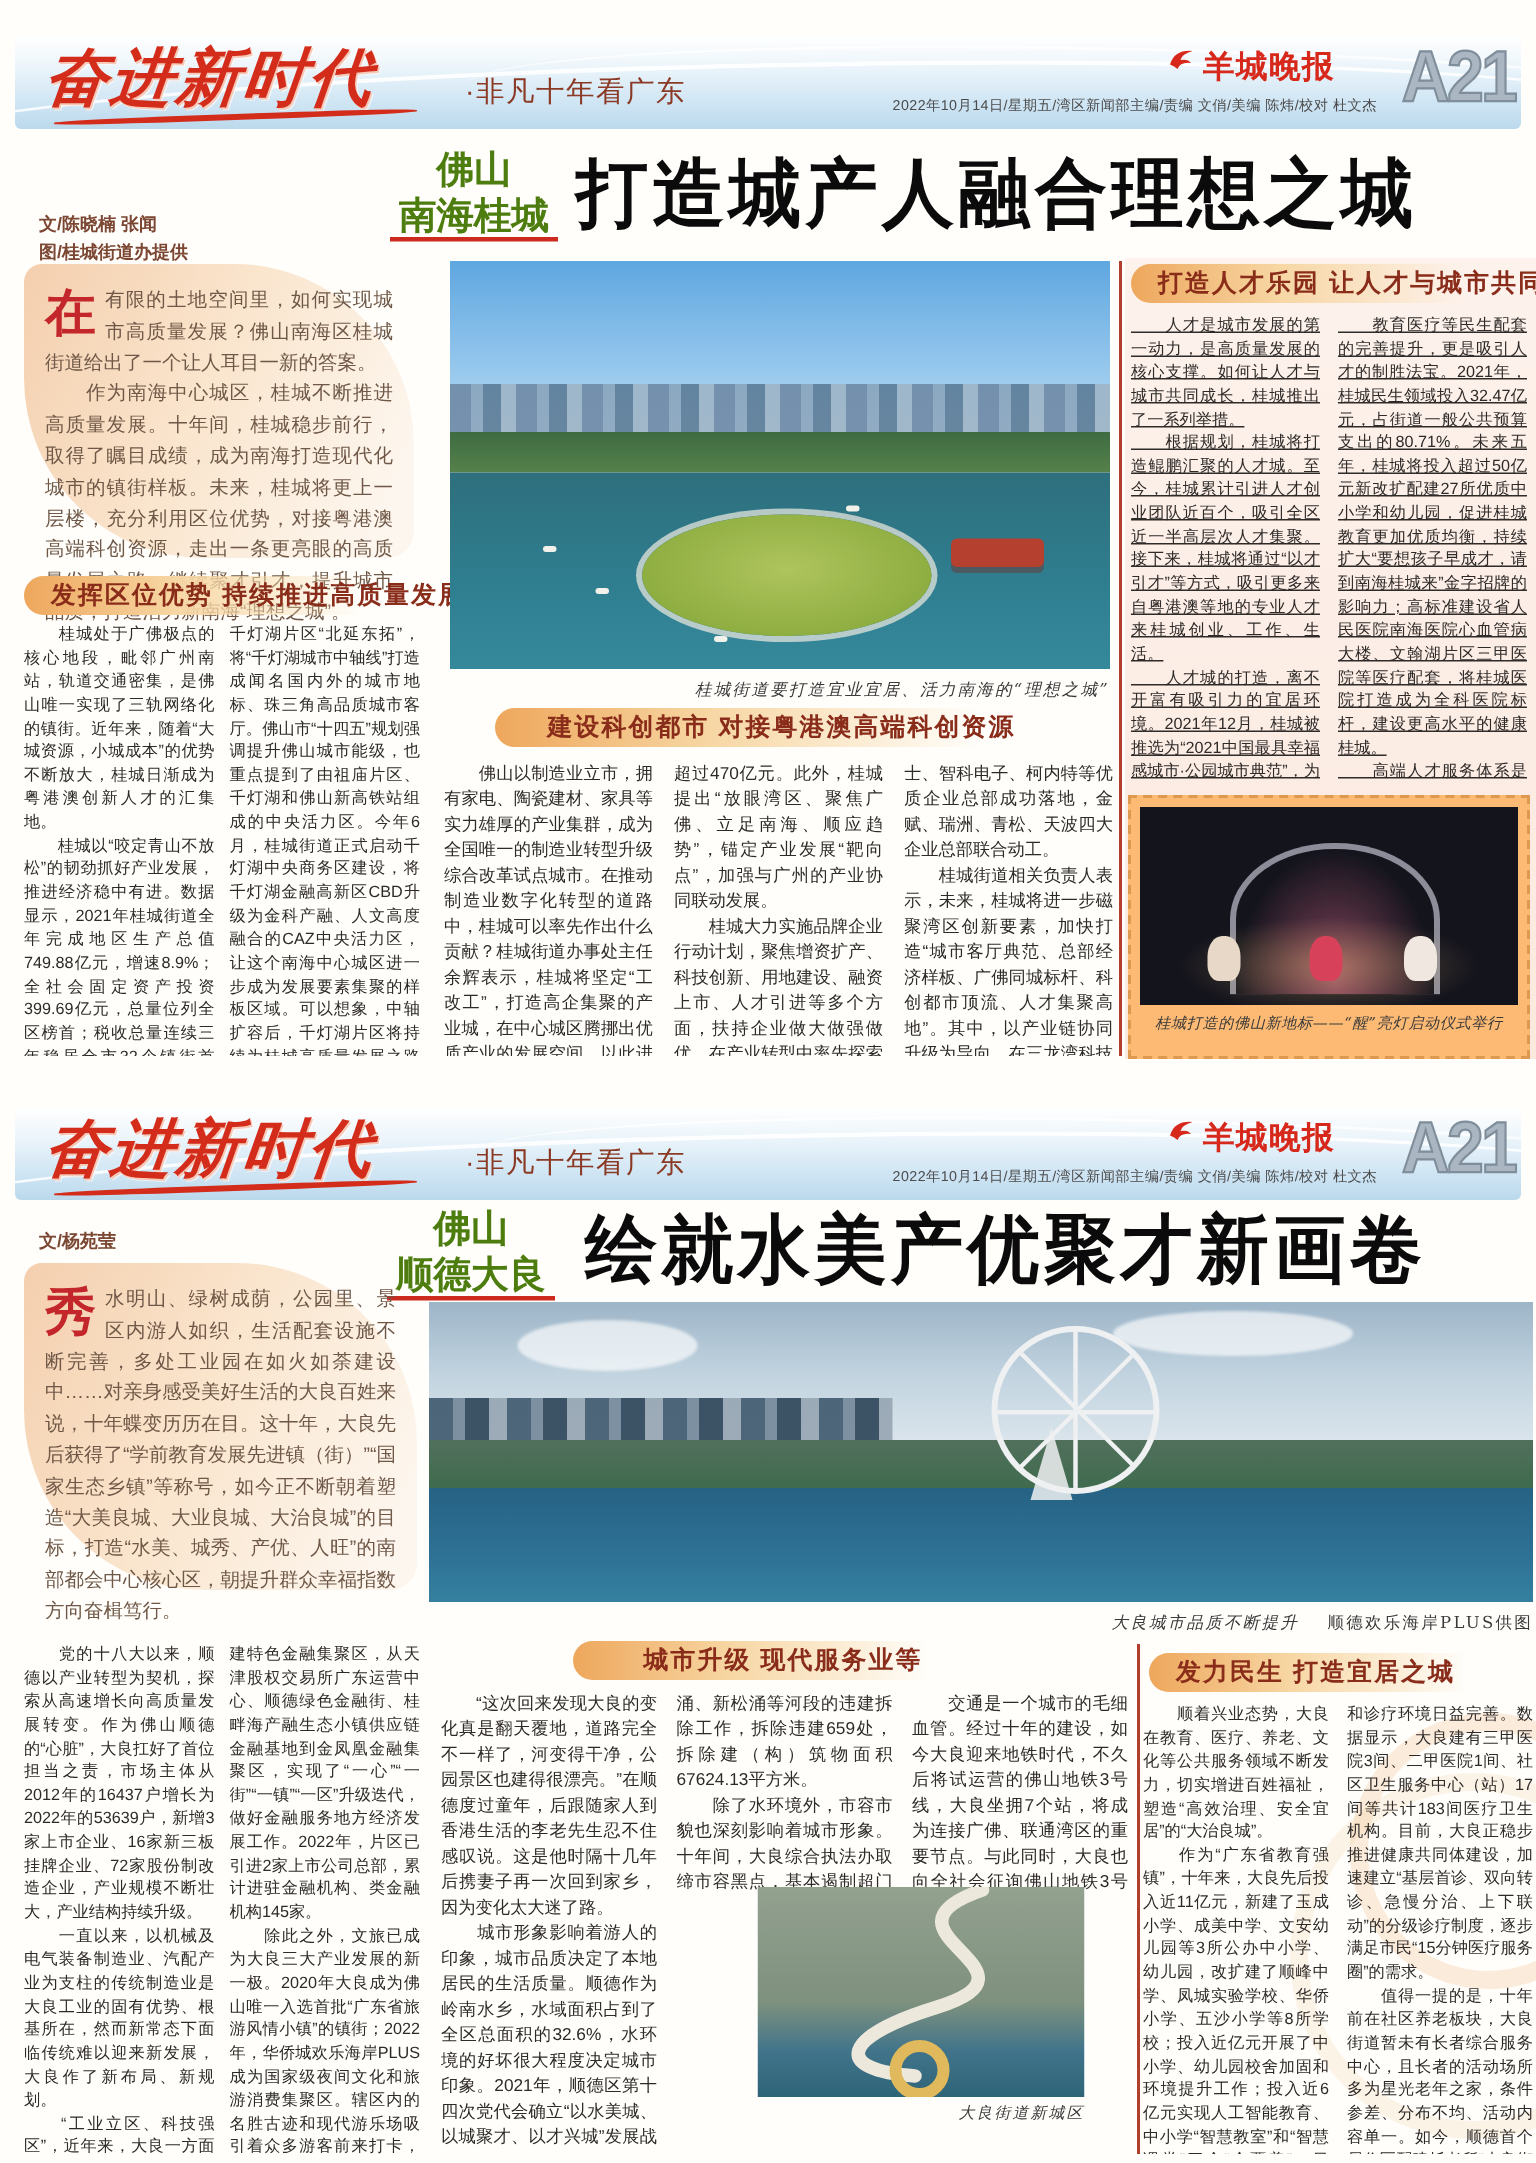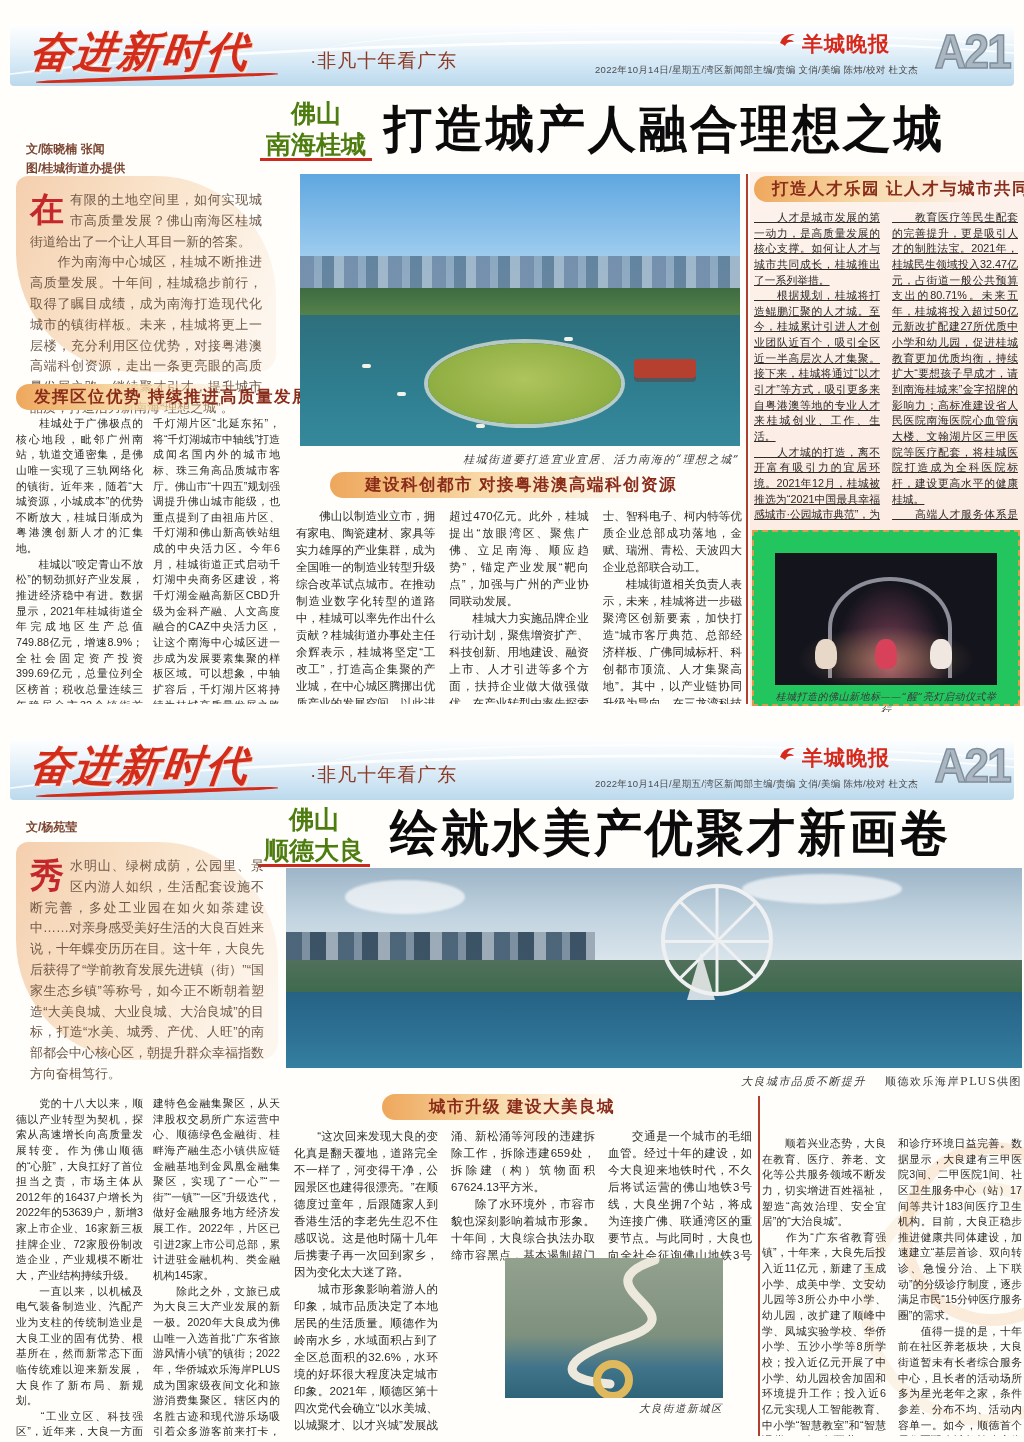--- a/index.html
+++ b/index.html
@@ -76,21 +76,21 @@
      opacity:.9;}
   .p1trees{top:42%;height:10%;background:linear-gradient(180deg,#3e6b42,#55814a);}
   .p1water{top:52%;height:48%;background:linear-gradient(180deg,#2e6f7d,#2f7f91 60%,#35899b);}
   .p1island{position:absolute;left:29%;top:62%;width:44%;height:30%;border-radius:50%;
      background:radial-gradient(ellipse at 50% 45%,#aec45c 0%,#8fae42 70%,#7a9a3a 100%);
      box-shadow:0 0 0 4px rgba(230,230,220,.75);}
   .p1bridge{position:absolute;right:10%;top:68%;width:14%;height:7%;background:#b5402f;border-radius:4px;
      box-shadow:0 4px 0 rgba(120,40,30,.4);}
   .boat{position:absolute;width:9px;height:4px;background:#f2f2ea;border-radius:2px;}
   
-  .night-frame{position:absolute;border:2px dashed #dd9a4f;background:#22c55e;padding:21px;box-sizing:border-box;}
+  .night-frame{position:absolute;border:2px dashed #dd9a4f;background:#fdba74;padding:6px;box-sizing:border-box;}
   .night-scene{position:relative;width:100%;height:132px;background:#14141d;overflow:hidden;}
   .night-arch{position:absolute;left:24%;top:18%;width:52%;height:74%;border:4px solid #8d8d99;
      border-bottom:none;border-radius:50% 50% 0 0;
      background:radial-gradient(ellipse at 50% 90%,rgba(255,120,160,.5),rgba(40,40,60,0) 70%);}
   .night-glow{position:absolute;left:10%;top:55%;width:80%;height:50%;
      background:radial-gradient(ellipse,rgba(250,200,120,.35),rgba(0,0,0,0) 70%);}
   .lion{position:absolute;bottom:12%;width:22px;height:30px;border-radius:45% 45% 35% 35%;}
   .night-caption{margin-top:5px;font-family:"DejaVu Serif",serif;font-style:italic;font-size:10px;
      color:#3a3a3a;text-align:center;letter-spacing:.5px;}
   
@@ -267,21 +267,21 @@
           <div class="spoke spoke2"></div>
         </div>
       <div class="wheel-leg"></div>
     </div>
     <div class="caption" style="left:560px;top:362px;width:462px;">
       <span>大良城市品质不断提升</span>
       <span class="credit">顺德欢乐海岸PLUS供图</span>
     </div>
 
     <div class="sec-head centered" style="left:382px;top:382px;width:280px;">
-      <span>城市升级 建设大美良城</span>
+      <span>城市升级 现代服务业等</span>
     </div>
     <div class="cols" style="left:294px;top:416px;width:458px;height:306px;gap:13px;">
       <div class="col f-m" style="height:306px;">　　“这次回来发现大良的变化真是翻天覆地，道路完全不一样了，河变得干净，公园景区也建得很漂亮。”在顺德度过童年，后跟随家人到香港生活的李老先生忍不住感叹说。这是他时隔十几年后携妻子再一次回到家乡，因为变化太大迷了路。
 　　城市形象影响着游人的印象，城市品质决定了本地居民的生活质量。顺德作为岭南水乡，水域面积占到了全区总面积的32.6%，水环境的好坏很大程度决定城市印象。2021年，顺德区第十四次党代会确立“以水美城、以城聚才、以才兴城”发展战略，举全区之力向黑臭水体、涉水违建、侵占河道等顽疾开刀。
 　　大良辖区内河涌63条、湖泊2个，水域面积达7.42平方公里。作为展示顺德的“门面”，大良积极响应，打好“治水+清岸+美岸”组合拳，构建水清、岸绿、颜值高、形象美的高品质滨水生活区，打造水韵凤城、魅力水乡。截至目前，大良街道63条河涌中已基本完成银涌河、石排涌、石洛涌、仙涌涌、蛇岗</div>
       <div class="col f-m" style="height:134px;">涌、新松涌等河段的违建拆除工作，拆除违建659处，拆除建（构）筑物面积67624.13平方米。
 　　除了水环境外，市容市貌也深刻影响着城市形象。十年间，大良综合执法办取缔市容黑点，基本遏制超门店经营、乱堆放、乱张贴、乱拉挂等市容乱象，拆除所有违规设置的“T”型户外广告牌，并对楼顶广告牌进行规范化管理，消除空中安全隐患，大良大街小巷焕然一新。</div>
       <div class="col f-m" style="height:134px;">　　交通是一个城市的毛细血管。经过十年的建设，如今大良迎来地铁时代，不久后将试运营的佛山地铁3号线，大良坐拥7个站，将成为连接广佛、联通湾区的重要节点。与此同时，大良也向全社会征询佛山地铁3号线大良钟楼站TOD项目设计方案意见建议，将通过这一项目进一步挖掘深厚文康资源，缓解中心城区停车难，建成加速融入湾区生活圈的超级枢纽。</div>
     </div>
 
@@ -291,20 +291,23 @@
         <path d="M150,2 C70,30 200,55 120,80 C55,100 50,122 105,126" fill="none" stroke="#ece8dc" stroke-width="9" stroke-linecap="round"></path>
         <circle cx="108" cy="122" r="16" fill="none" stroke="#e0b95c" stroke-width="8"></circle>
       </svg>
     </div>
     <div class="caption" style="left:505px;top:690px;width:218px;font-size:10.5px;">大良街道新城区</div>
 
     <div class="vdivider" style="left:758px;top:384px;height:340px;"></div>
     <div class="swirl" style="right:-60px;top:430px;width:160px;height:160px;"></div>
     <div class="swirl" style="right:-80px;top:470px;width:220px;height:220px;border-color:rgba(238,180,120,.15);"></div>
 
+    <div class="sec-head" style="left:766px;top:390px;width:250px;z-index:2;">
+      <span>发力民生 打造宜居之城</span>
+    </div>
     <div class="cols" style="left:762px;top:424px;width:260px;height:300px;gap:12px;z-index:2;">
       <div class="col f-s" style="height:300px;">　　顺着兴业态势，大良在教育、医疗、养老、文化等公共服务领域不断发力，切实增进百姓福祉，塑造“高效治理、安全宜居”的“大治良城”。
 　　作为“广东省教育强镇”，十年来，大良先后投入近11亿元，新建了玉成小学、成美中学、文安幼儿园等3所公办中小学、幼儿园，改扩建了顺峰中学、凤城实验学校、华侨小学、五沙小学等8所学校；投入近亿元开展了中小学、幼儿园校舍加固和环境提升工作；投入近6亿元实现人工智能教育、中小学“智慧教室”和“智慧课堂”三个“全覆盖”。目前，大良已经构建了一个中学联盟、六大教育集团、三个小学共同体，不断深化优质资源共享共建。
 　　“近几年，大良街道搭建了很多培养和发展教师的平台，让老师们一步步地实现自己的教育理想”，荣获“卓越教师”奖项、来自西山小学的副校长分享道。
 　　此外，大良医疗服务水平</div>
       <div class="col f-s" style="height:300px;">和诊疗环境日益完善。数据显示，大良建有三甲医院3间、二甲医院1间、社区卫生服务中心（站）17间等共计183间医疗卫生机构。目前，大良正稳步推进健康共同体建设，加速建立“基层首诊、双向转诊、急慢分治、上下联动”的分级诊疗制度，逐步满足市民“15分钟医疗服务圈”的需求。
 　　值得一提的是，十年前在社区养老板块，大良街道暂未有长者综合服务中心，且长者的活动场所多为星光老年之家，条件参差、分布不均、活动内容单一。如今，顺德首个居住区配建托老所“大良街道德和社区养老服务中心”投入运营，至2022年9月，老年人活动场所达到38处。
 　　“心有所向，路必不远。”经历蝶变升级的大良，正以一往无前的奋斗姿态向着“水美、城秀、产优、人旺”的品质城市砥砺奋发，向着全力建设高质量发展先行示范区砥砺前行。</div>
     </div>
   </div>

